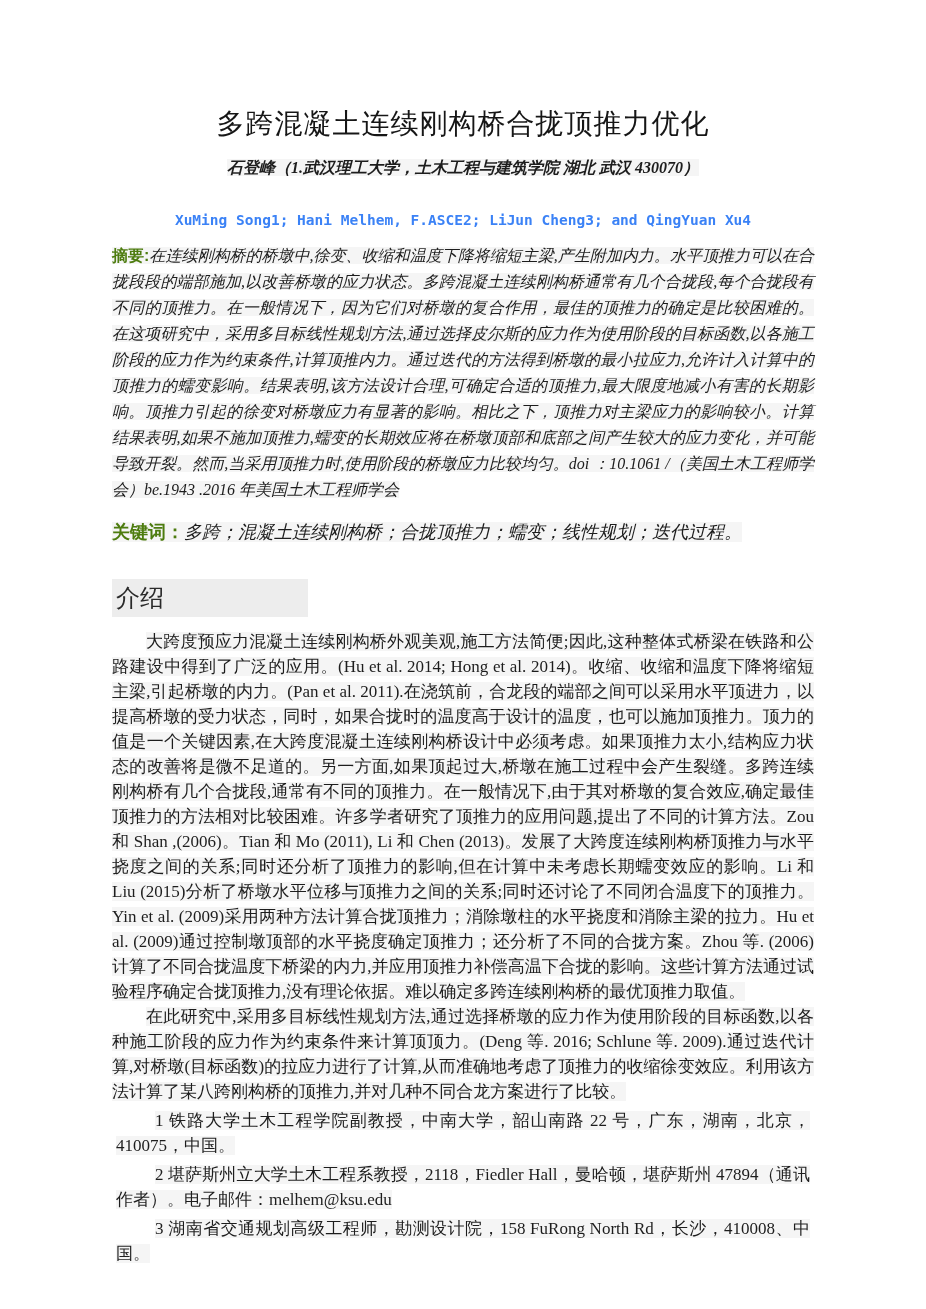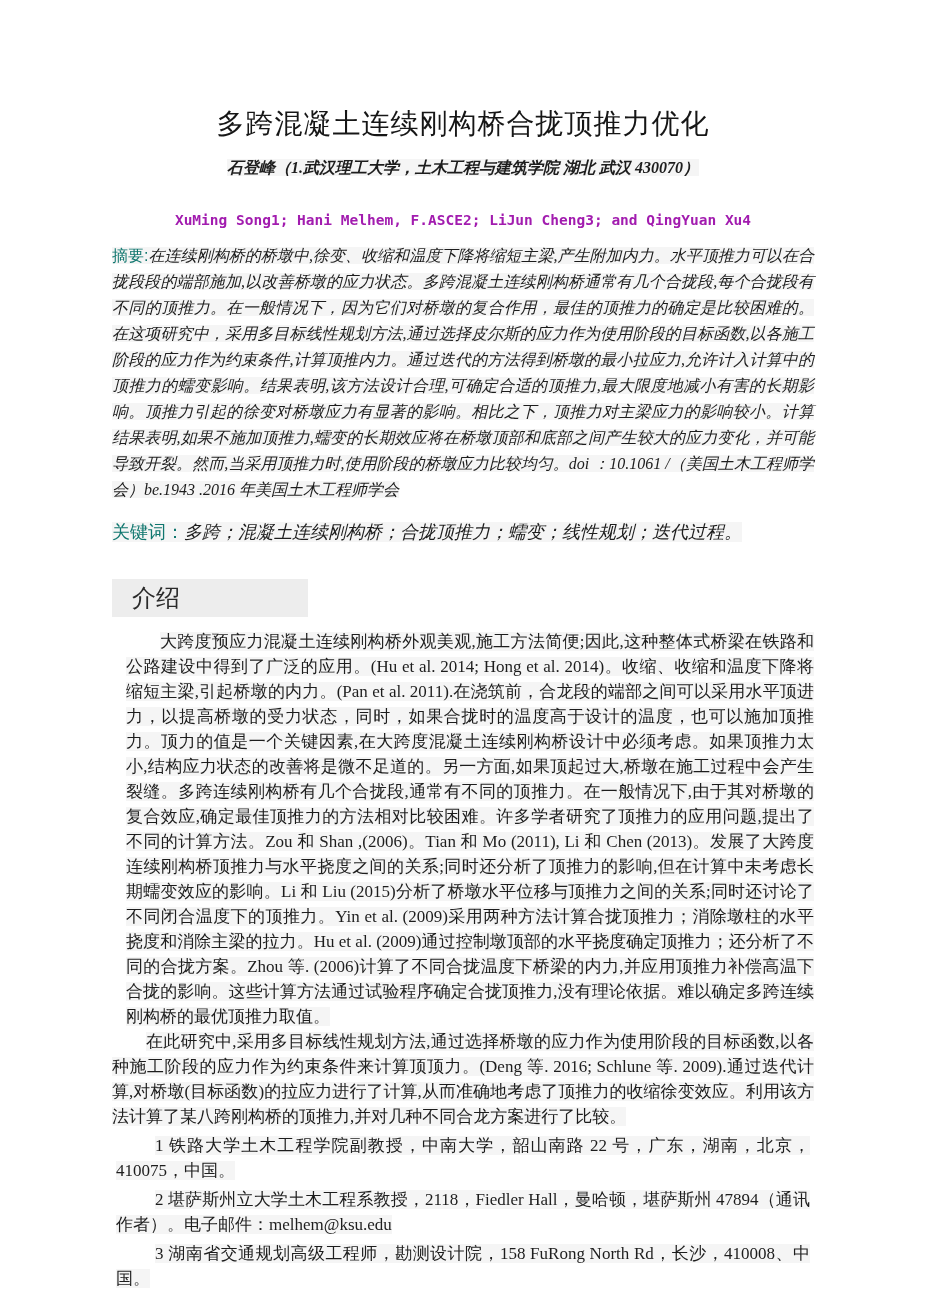--- a/index.html
+++ b/index.html
@@ -35,70 +35,69 @@
     line-height: 24px;
     font-weight: bold;
   }
   .en-authors {
     text-align: center;
     font-family: "DejaVu Sans Mono", "Liberation Mono", monospace;
     font-weight: 700;
     font-size: 14.5px;
     margin-top: 30px;
     line-height: 20px;
-    color: #a21caf;
+    color: #3b82f6;
   }
   .abstract-para {
     margin-top: 13px;
     font-size: 16px;
     line-height: 26px;
     text-align: justify;
   }
   .kw-para {
     margin-top: 0;
     font-size: 18px;
     line-height: 26px;
     text-align: left;
   }
   .block-label {
     font-family: "Liberation Sans", "DejaVu Sans", sans-serif;
-    font-weight: 400;
+    font-weight: 700;
     font-style: normal;
-    color: #0f766e;
+    color: #4d7c0f;
     margin-top: 8px;
   }
   .kai {
     font-style: italic;
   }
   .hl {
     background: #f5f5f5;
   }
   .section-heading {
     display: inline-block;
     margin: 16px 0 0 0;
     font-family: "Liberation Sans", "DejaVu Sans", sans-serif;
     font-weight: 500;
     font-size: 24px;
     line-height: 34px;
     color: #2a2a2a;
     background: #ededed;
     box-sizing: border-box;
     min-width: 196px;
-    padding: 2px 8px 2px 20px;
+    padding: 2px 8px 2px 4px;
   }
   .body-para {
     margin: 0;
     font-size: 17px;
     line-height: 25px;
     text-align: justify;
     text-indent: 2em;
   }
   .body-para.first {
     margin-top: 12px;
-    margin-left: 14px;
   }
   .footnote-para {
     margin: 4px;
     font-size: 17px;
     line-height: 25px;
     text-align: justify;
     text-indent: 2.3em;
   }
 </style>
 </head>

